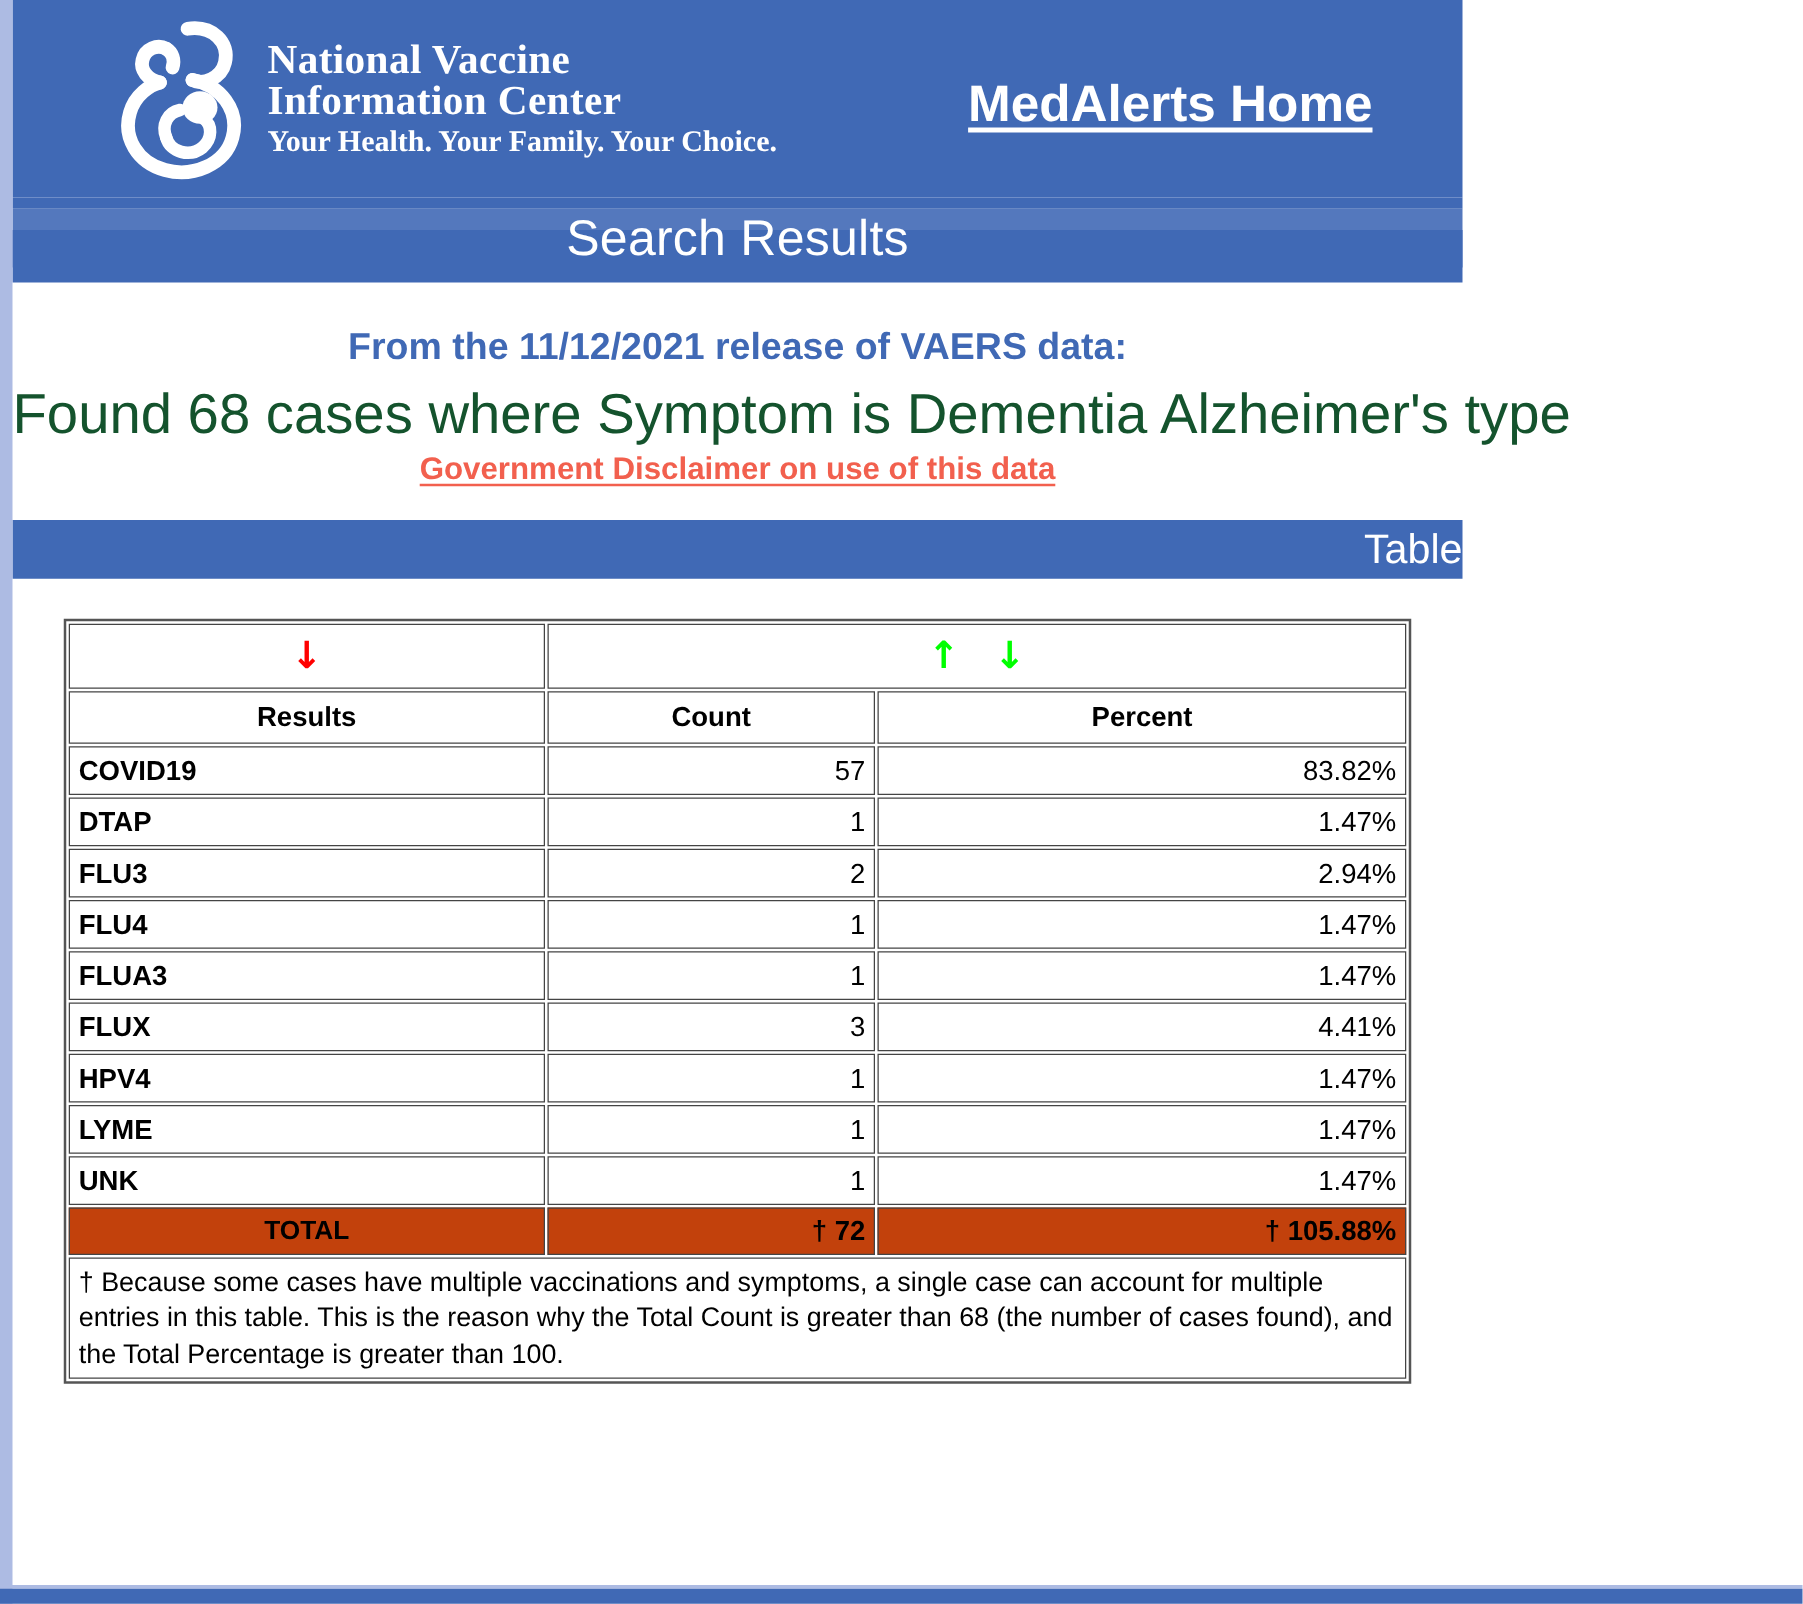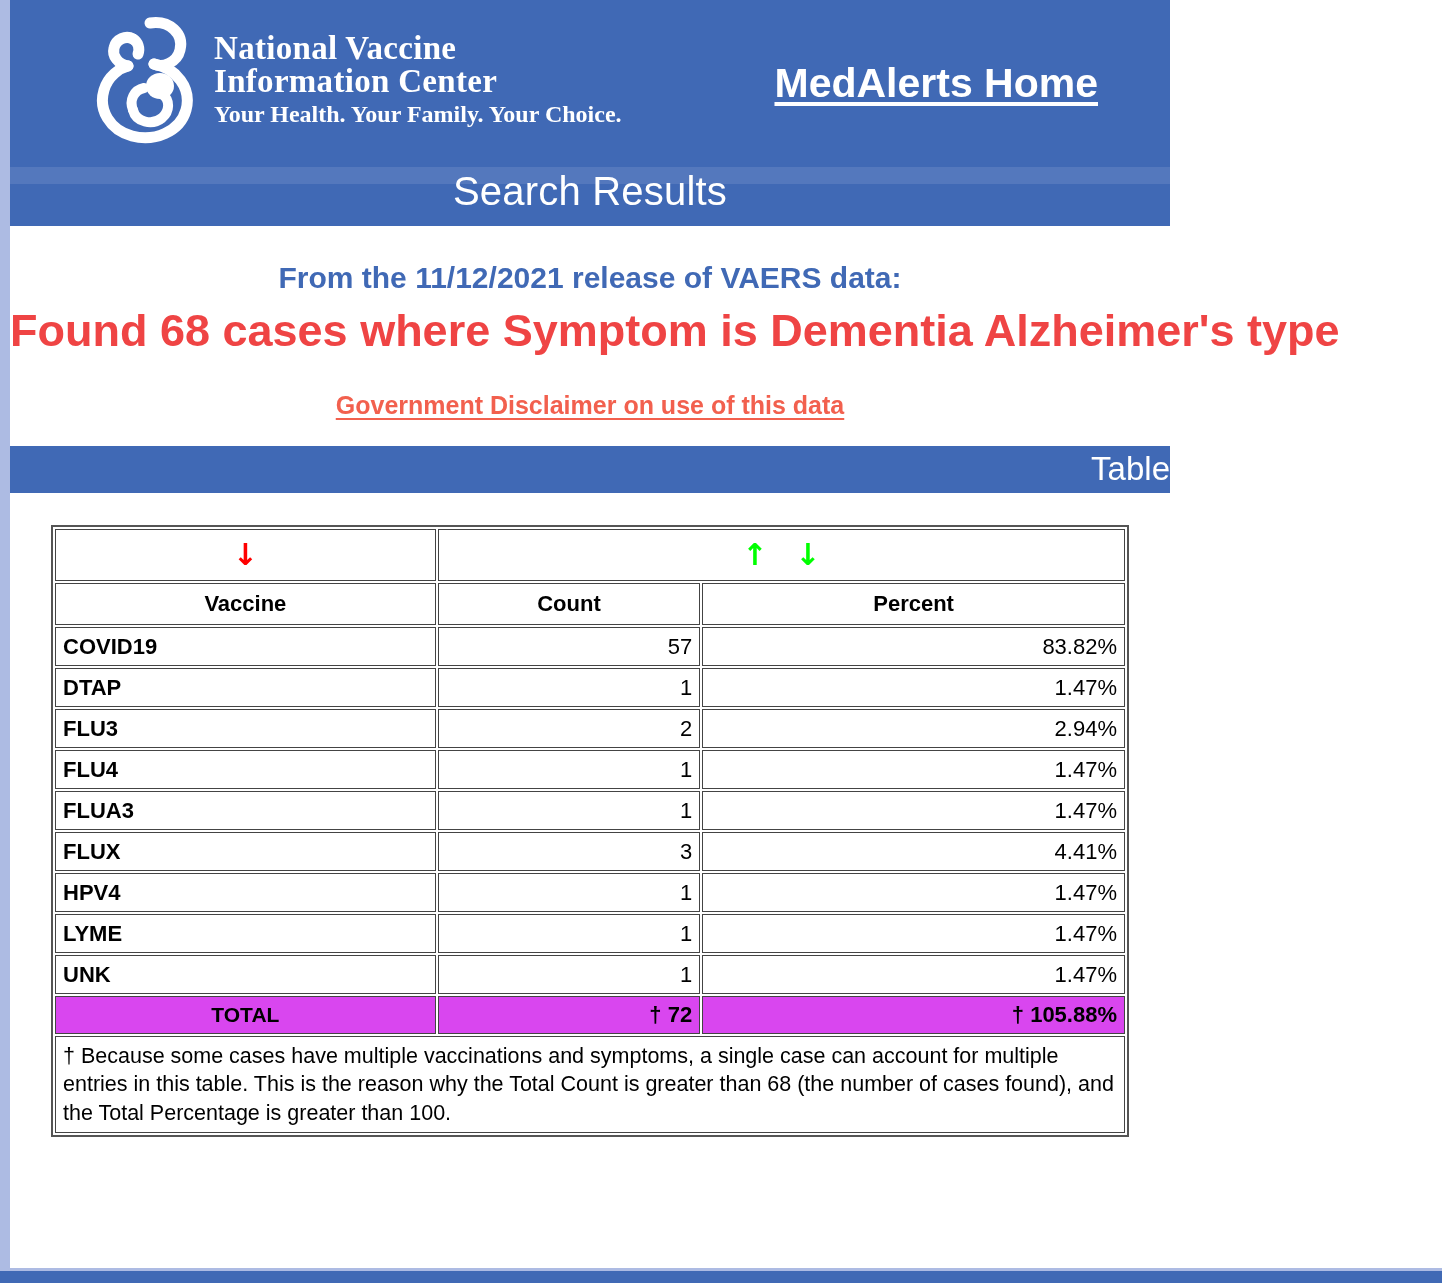--- a/index.html
+++ b/index.html
@@ -135,24 +135,24 @@
     padding-top: 38px;
     padding-bottom: 26px;
   }
   #release-line {
     color: #4069b5;
     font-size: 30px;
     font-weight: bold;
     margin: 0 0 1px 0;
   }
   #found-line {
-    color: #ef4444;
+    color: #14532d;
     font-size: 45px;
-    font-weight: bold;
-    margin: 10px 0 34px 0;
+    font-weight: normal;
+    margin: 10px 0 4px 0;
     white-space: nowrap;
   }
   #disclaimer-link {
     color: #f2604e;
     font-size: 25px;
     font-weight: bold;
     text-decoration: underline;
     text-underline-offset: 4px;
     cursor: pointer;
     display: inline-block;
@@ -215,21 +215,21 @@
     text-align: left;
     font-weight: bold;
     font-size: 22px;
     height: 27px;
   }
   td.num {
     text-align: right;
     font-size: 22px;
   }
   tr.total-row td {
-    background: #d946ef;
+    background: #c2410c;
     font-weight: bold;
   }
   tr.total-row td.total-label {
     text-align: center;
   }
   td.footnote {
     text-align: left;
     font-size: 21.5px;
     line-height: 1.32;
     padding: 8px 8px 10px 8px;
@@ -300,21 +300,21 @@
             <span class="arrow arrow-red">↓</span>
           </td>
           <td class="sort-cell" colspan="2">
             <span class="arrow arrow-green">↑</span>
             <span class="arrow-gap"></span>
             <span class="arrow arrow-green">↓</span>
           </td>
         </tr>
 
         <tr>
-          <td class="col-head">Vaccine</td>
+          <td class="col-head">Results</td>
           <td class="col-head">Count</td>
           <td class="col-head">Percent</td>
         </tr>
 
         <tr>
           <td class="vax-name">COVID19</td>
           <td class="num">57</td>
           <td class="num">83.82%</td>
         </tr>
         <tr>

